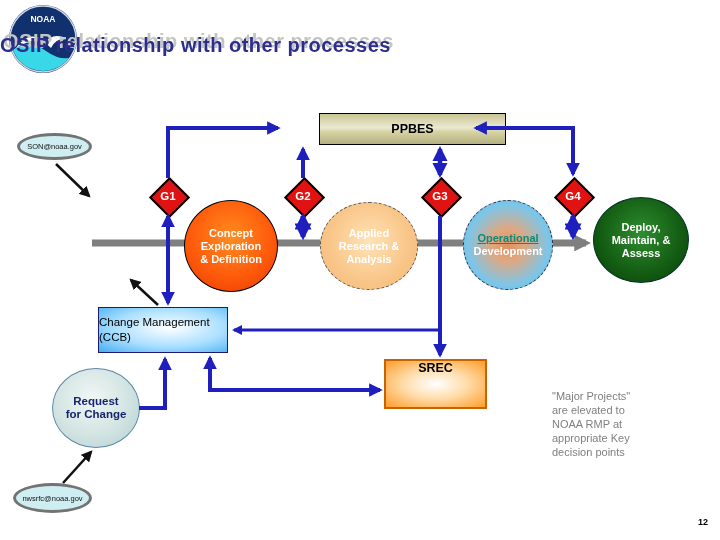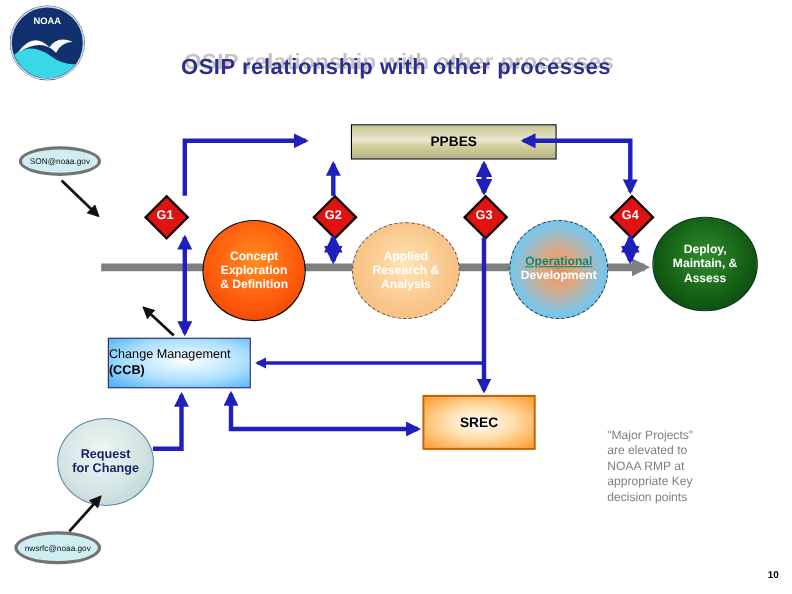--- a/index.html
+++ b/index.html
@@ -7,21 +7,21 @@
     position:relative;width:720px;height:540px;background:#ffffff;overflow:hidden;
     font-family:"Liberation Sans",sans-serif;
     border-radius:31px;
   }
   .layer{position:absolute;left:0;top:0;width:720px;height:540px;pointer-events:none;}
   .back-layer{z-index:1;}
   .front-layer{z-index:3;}
   .abs{position:absolute;box-sizing:border-box;}
 
   .title{
-    position:absolute;left:0;right:0;top:34px;margin:16px;text-align:center;
+    position:absolute;left:0;right:0;top:34px;margin:0;
     font-size:20px;font-weight:bold;color:#2d2d8e;z-index:2;
     text-shadow:3px -4px 0 #c4c4c4;letter-spacing:0.5px;
   }
   .noaa-logo{left:8px;top:4px;width:70px;height:70px;z-index:2;}
 
   .ellipse-tag{
     border-radius:50%;background:#cfeef2;border:3px solid #737373;
     display:flex;align-items:center;justify-content:center;
     font-size:7.5px;color:#111;z-index:2;text-align:center;
   }
@@ -37,21 +37,21 @@
   .diamond-wrap{width:36px;height:36px;z-index:2;}
   .diamond-shape{
     position:absolute;left:5px;top:5px;width:25px;height:25px;
     background:#e01212;border:2px solid #000;transform:rotate(45deg);
   }
   .diamond-label{
     position:absolute;left:0;top:0;width:36px;height:36px;
     display:flex;align-items:center;justify-content:center;
     font-size:11.5px;font-weight:bold;color:#fff;
   }
-  .g1{left:132px;top:178px;} .g2{left:285px;top:178px;}
+  .g1{left:150px;top:178px;} .g2{left:285px;top:178px;}
   .g3{left:422px;top:178px;} .g4{left:555px;top:178px;}
 
   .circle{
     border-radius:50%;z-index:2;display:flex;flex-direction:column;
     align-items:center;justify-content:center;text-align:center;
     font-weight:bold;color:#fff;font-size:11px;line-height:13px;
   }
   .c-collection{
     left:47px;top:197px;width:96px;height:86px;border:1px solid #000;
     background:radial-gradient(circle at 50% 42%,#b25a1d 0%,#8f3408 50%,#4d1600 100%);
@@ -67,36 +67,36 @@
   .c-operational{
     left:463px;top:200px;width:90px;height:90px;border:1.5px dashed #334;
     background:radial-gradient(circle at 50% 50%,#dd9264 0%,#e2a67e 25%,#7cc6e8 65%,#5ab4e4 100%);
   }
   .c-deploy{
     left:593px;top:197px;width:96px;height:86px;border:1px solid #032;
     background:radial-gradient(circle at 50% 42%,#2f8d2f 0%,#156015 55%,#063b06 100%);
   }
   .op-line1{color:#0e8a78;text-decoration:underline;}
   .c-request{
-    left:52px;top:380px;width:88px;height:80px;border:1px solid #5d87a8;
+    left:52px;top:368px;width:88px;height:80px;border:1px solid #5d87a8;
     background:radial-gradient(circle at 45% 38%,#f0f7f5 0%,#d2e4e2 55%,#b2ccd0 100%);
     color:#16246e;font-size:11.5px;
   }
 
   .ccb-box{
     left:98px;top:307px;width:130px;height:46px;z-index:2;
     background:radial-gradient(ellipse at 55% 45%,#ffffff 0%,#aadfff 55%,#45aef0 100%);
     border:1.5px solid #1b1b6b;display:flex;flex-direction:column;
     align-items:flex-start;justify-content:center;color:#000;font-size:11.5px;line-height:15px;
   }
-  .ccb-line2{font-weight:bold;}
+  .ccb-line2{font-weight:normal;}
   .srec-box{
     left:384px;top:359px;width:103px;height:50px;z-index:2;
     background:radial-gradient(ellipse at center,#ffffff 0%,#ffddab 45%,#ff9c2a 100%);
-    border:2px solid #c86400;display:flex;align-items:center;justify-content:center;
+    border:2px solid #c86400;display:flex;align-items:flex-start;justify-content:center;
     font-size:12.5px;font-weight:bold;color:#000;
   }
 
   .note{
     left:552px;top:389px;width:122px;z-index:2;
     font-size:11px;line-height:14px;color:#7f7f7f;white-space:pre-line;
   }
   .page-number{
     left:698px;top:517px;z-index:2;font-size:9px;font-weight:bold;color:#000;
   }
@@ -193,21 +193,21 @@
     <div>Request</div>
     <div>for Change</div>
   </div>
 
   <div class="abs note">"Major Projects"
 are elevated to
 NOAA RMP at
 appropriate Key
 decision points</div>
 
-  <div class="abs page-number">10</div>
+  <div class="abs page-number">12</div>
 
   <svg class="layer front-layer">
     <defs>
       <marker id="ablue" viewBox="0 0 10 10" refX="8" refY="5" markerWidth="3.4" markerHeight="3.4" orient="auto-start-reverse">
         <path d="M0,0 L10,5 L0,10 z" fill="#1f1fbe"></path>
       </marker>
       <marker id="ablack" viewBox="0 0 10 10" refX="8" refY="5" markerWidth="4.5" markerHeight="4.5" orient="auto-start-reverse">
         <path d="M0,0 L10,5 L0,10 z" fill="#111111"></path>
       </marker>
     </defs>

